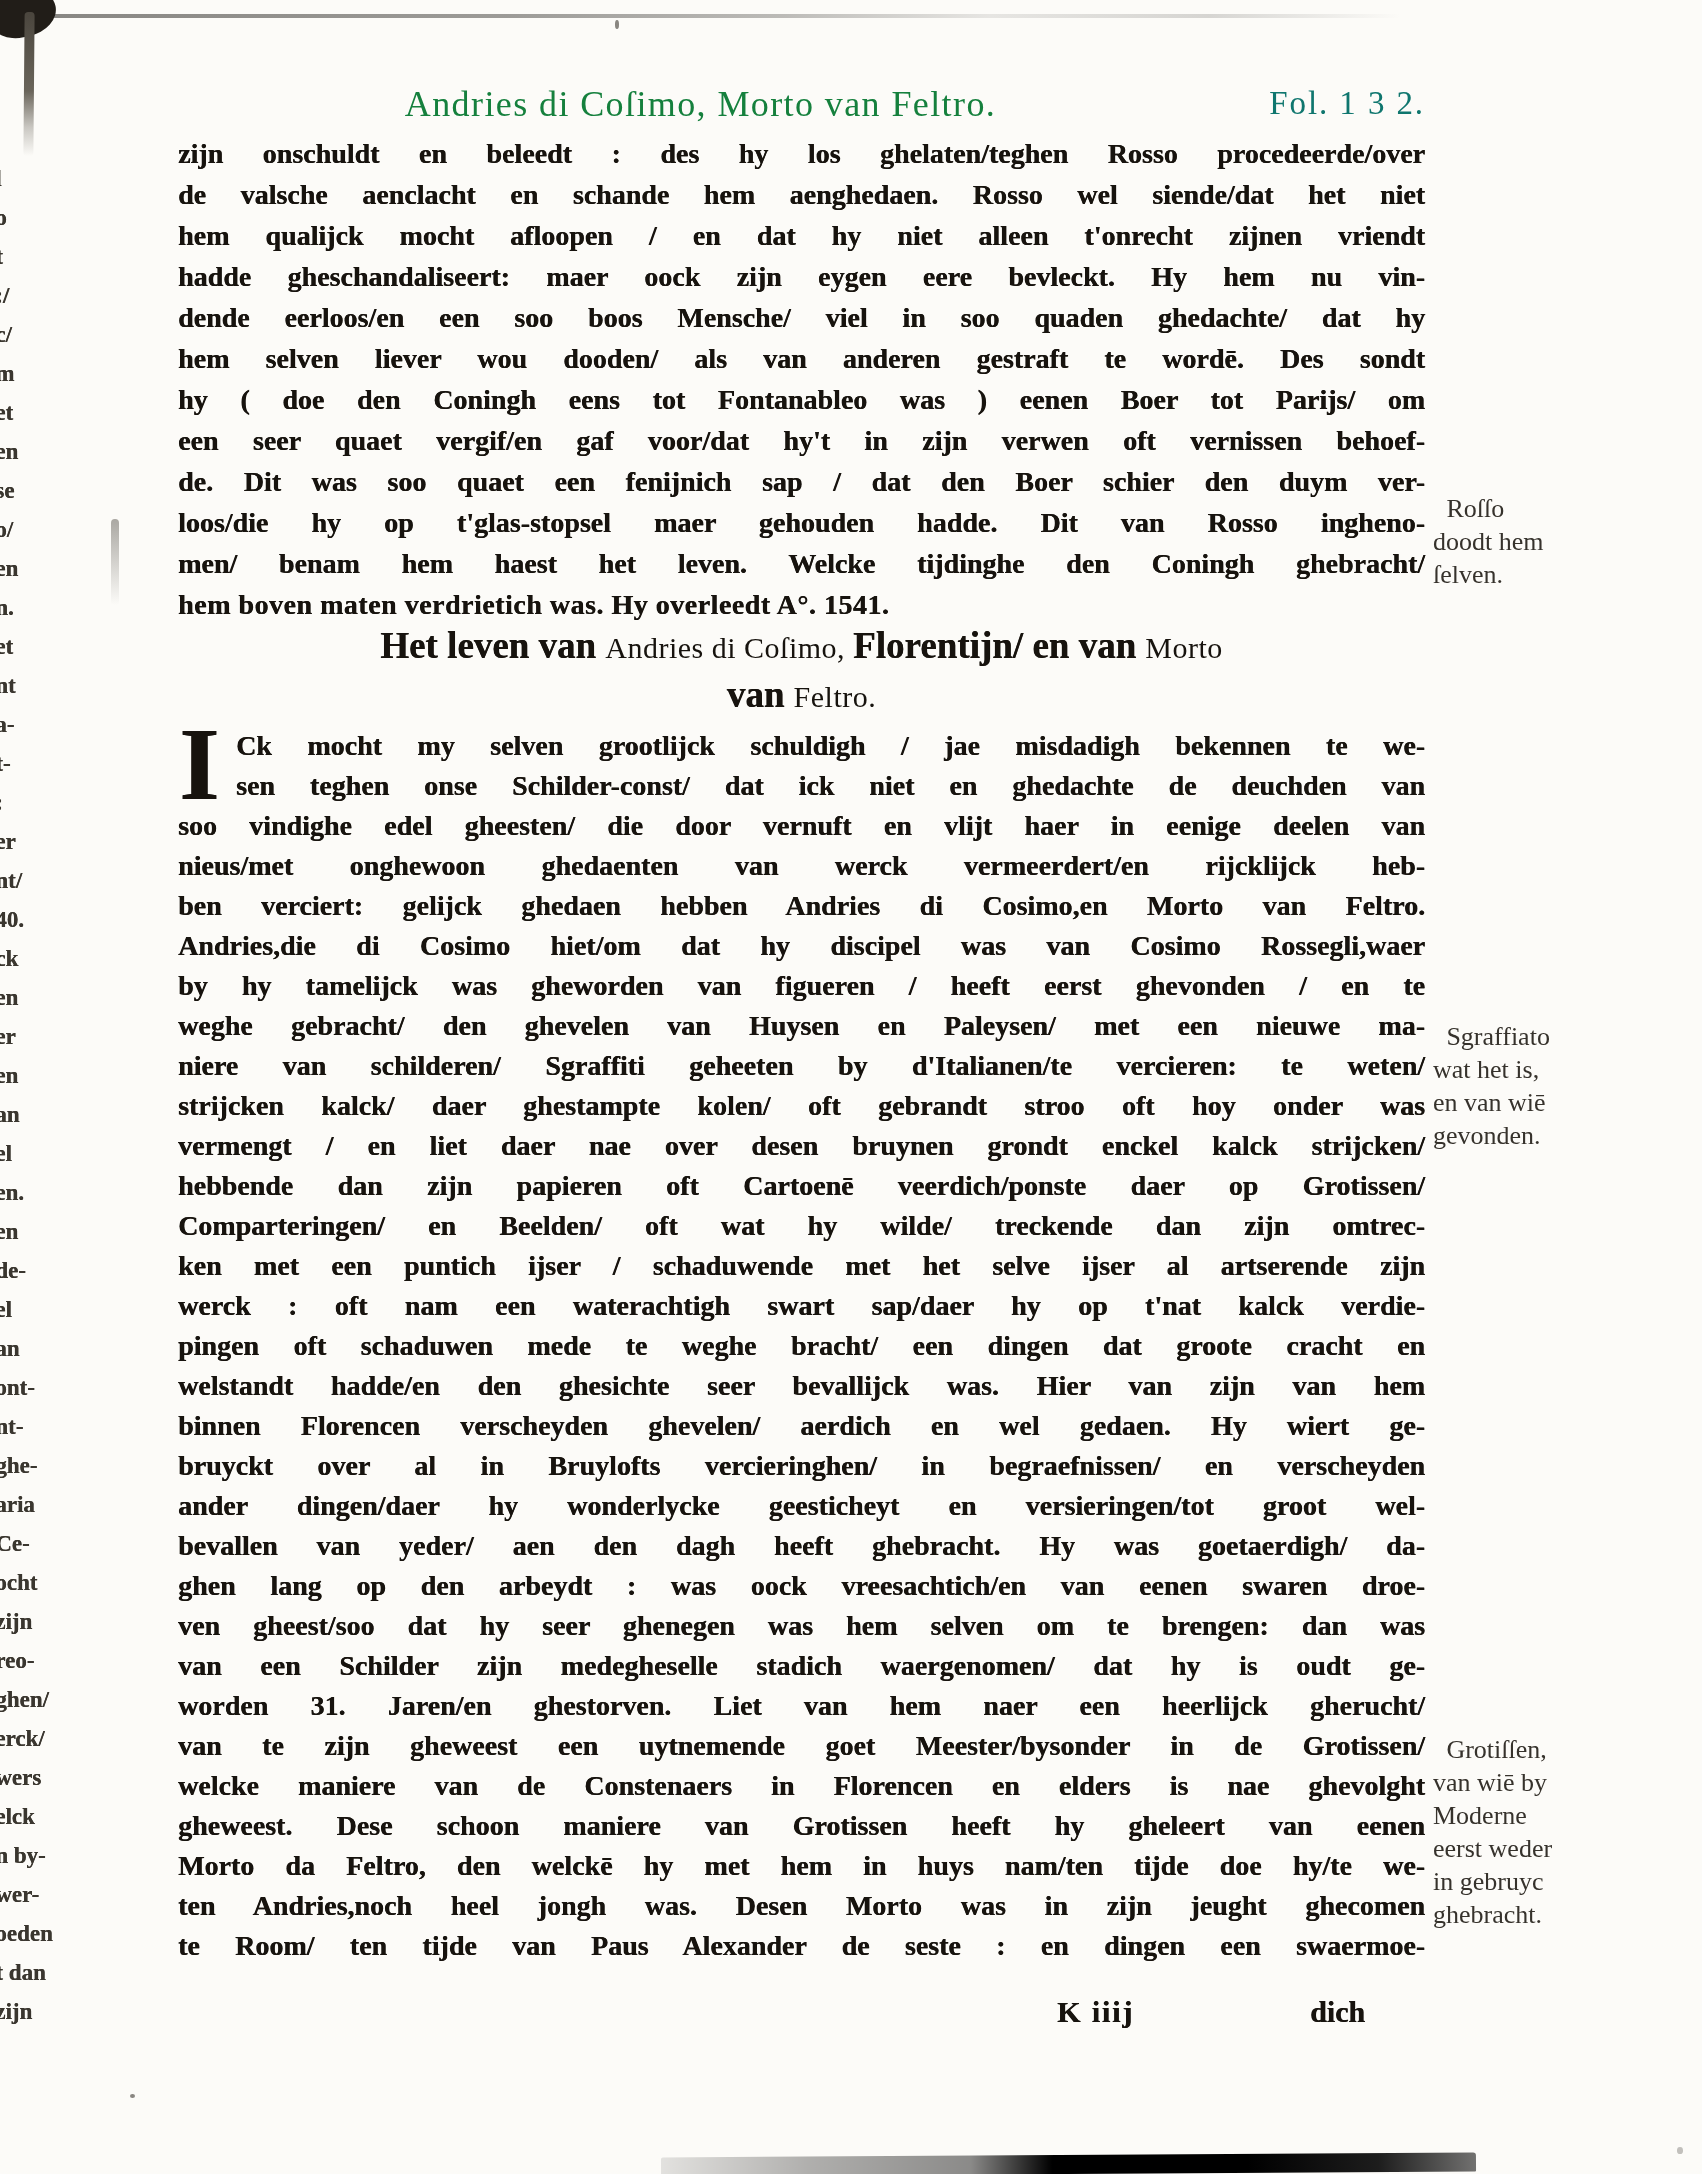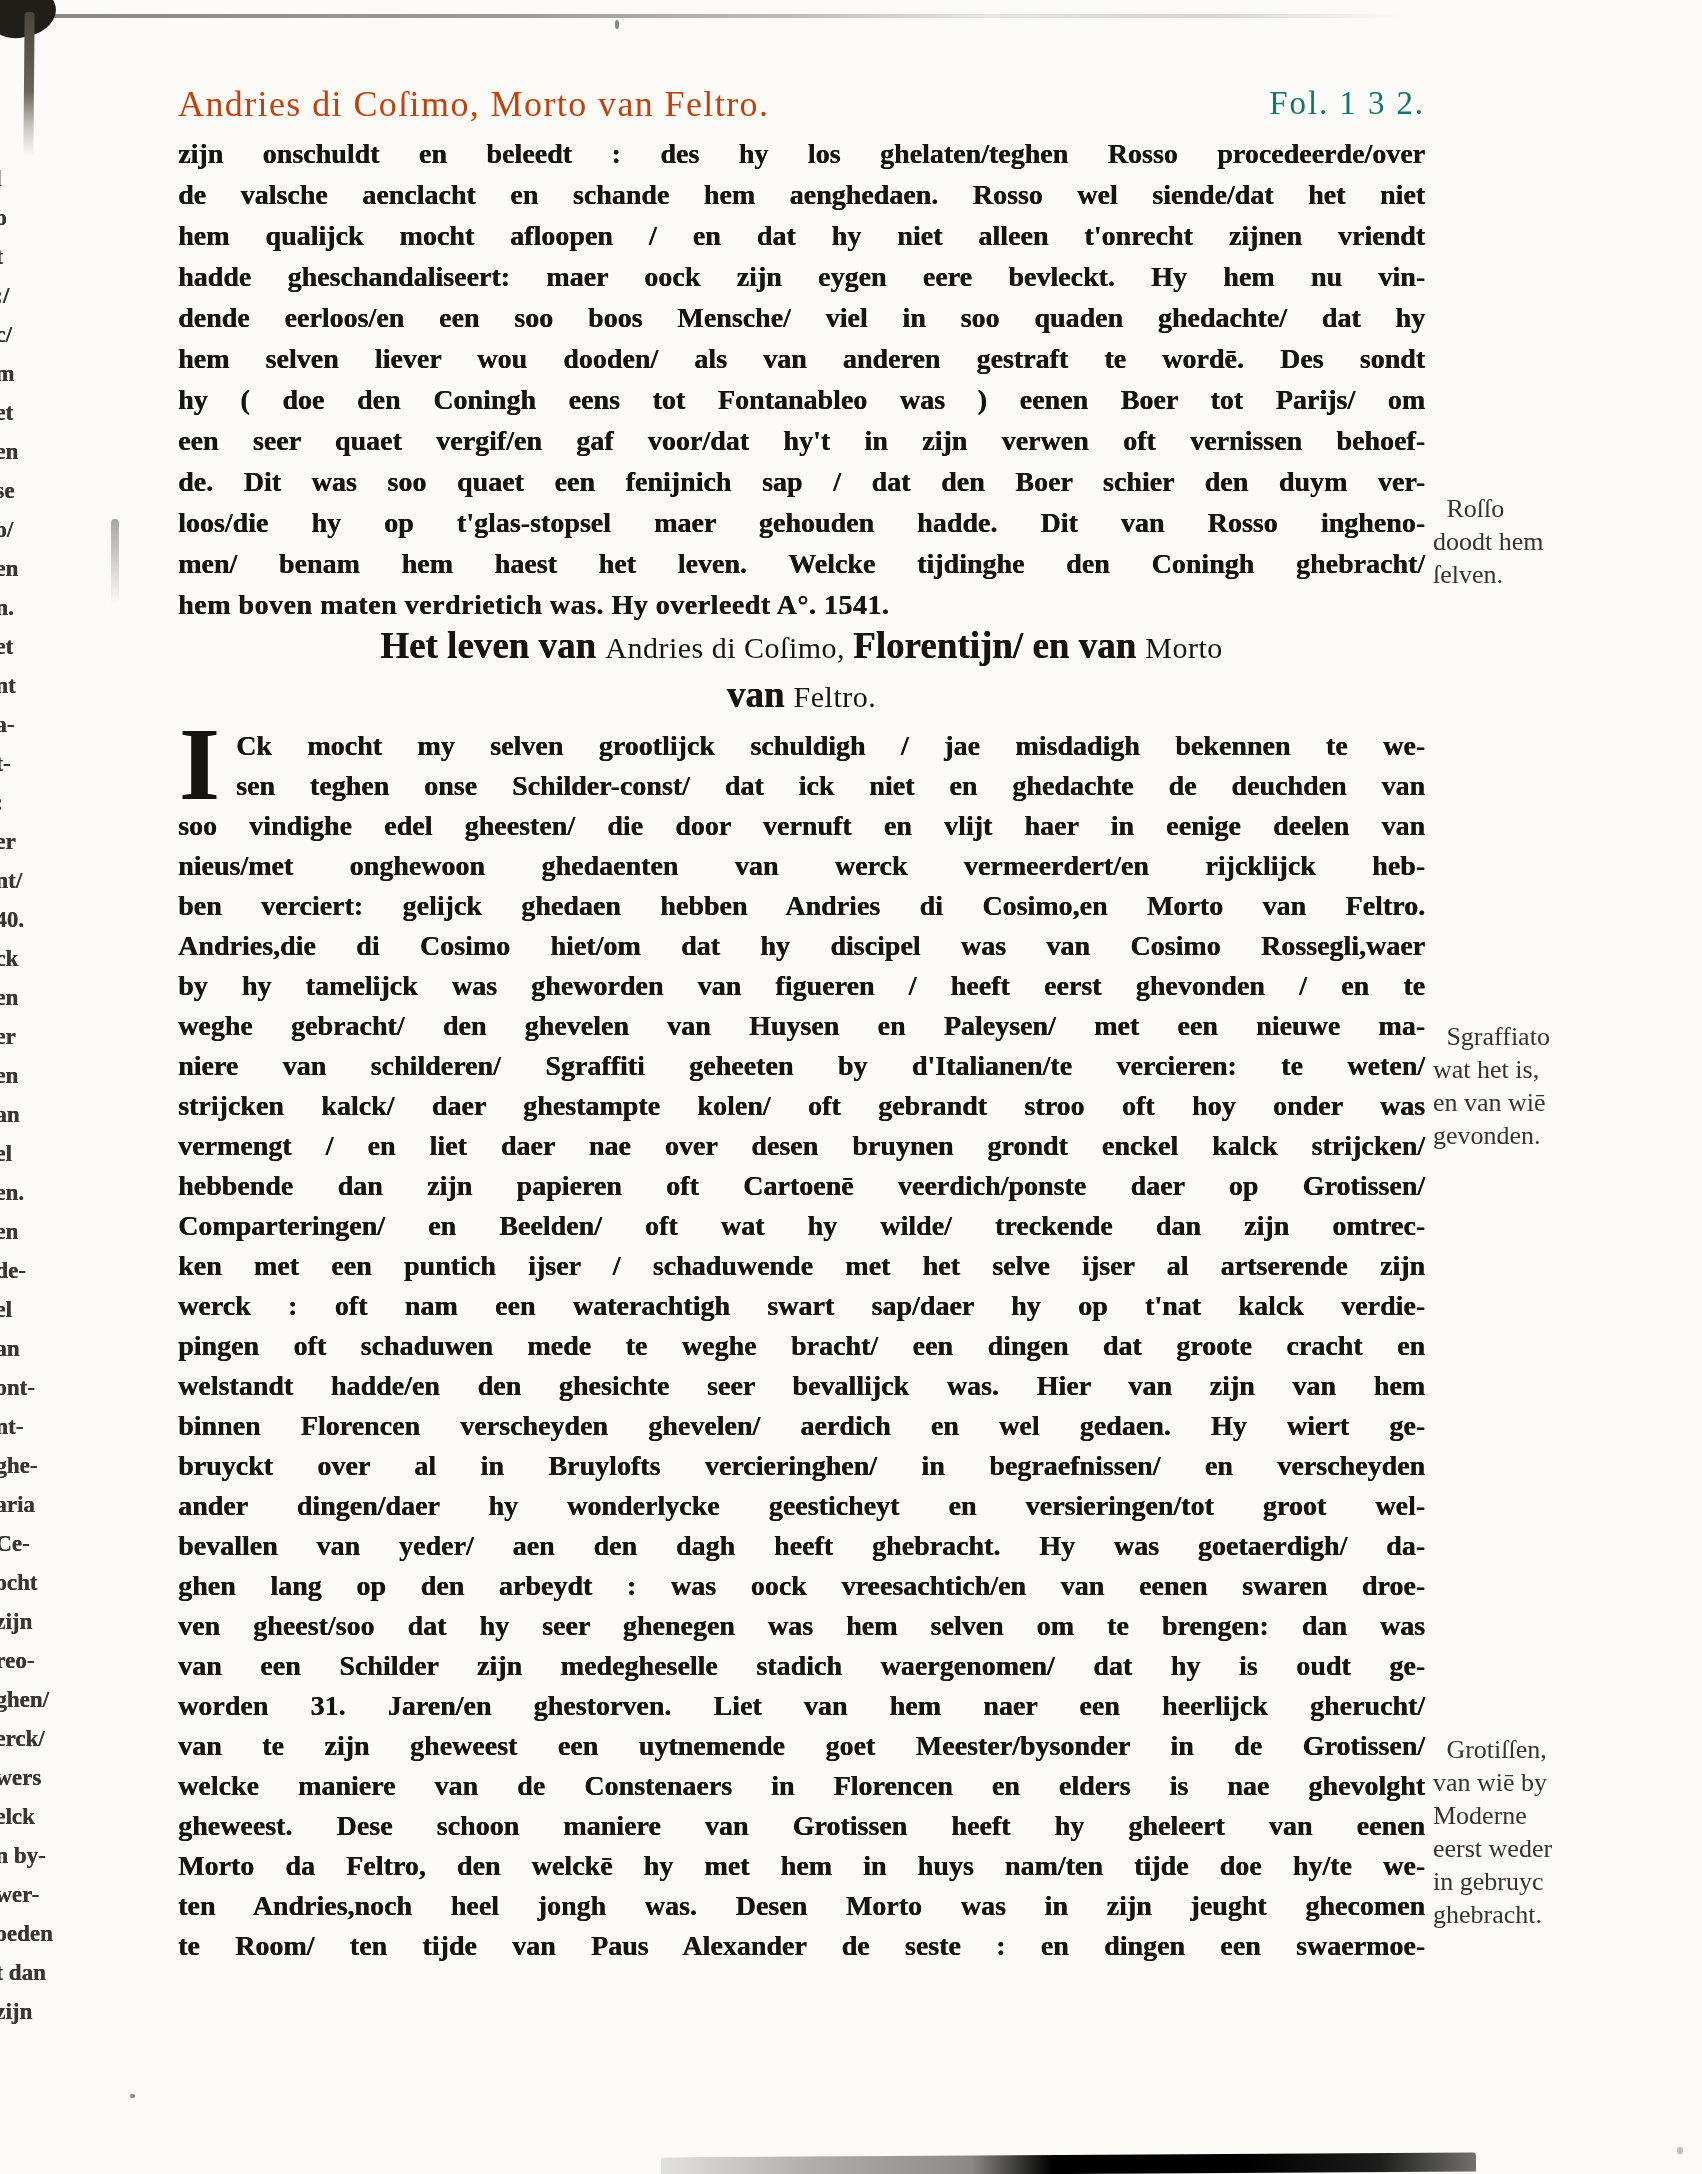--- a/index.html
+++ b/index.html
@@ -10,22 +10,22 @@
     overflow:hidden;
     font-family:"Liberation Serif", serif;
     color:#17130e;
   }
   
   .gothic{font-family:"Liberation Serif", serif;font-weight:bold;text-shadow:0.4px 0 0 currentColor;}
   .roman{font-family:"Liberation Serif", serif;font-weight:normal;}
   
   .header{position:absolute;left:178px;top:83px;width:1247px;height:48px;}
   .running-title{
-    position:absolute;left:0;right:202px;text-align:left;
-    font-size:36px;letter-spacing:1.4px;color:#c2410c;
+    position:absolute;left:0;right:202px;text-align:center;
+    font-size:36px;letter-spacing:1.4px;color:#15803d;
   }
   .folio{position:absolute;right:0;top:1.9px;font-size:33px;letter-spacing:1.9px;color:#0f766e;}
   
   .para{position:absolute;left:178px;width:1247px;}
   .para .line{
     display:block;height:41px;line-height:41px;
     font-size:28px;
     text-align:justify;text-align-last:justify;
     white-space:nowrap;overflow:visible;
   }
@@ -236,17 +236,21 @@
     </div>
   <div class="mnote mnote3">
       <div class="mline">Grotiſſen,</div>
       <div class="mline">van wiē by</div>
       <div class="mline">Moderne</div>
       <div class="mline">eerst weder</div>
       <div class="mline">in gebruyc</div>
       <div class="mline">ghebracht.</div>
     </div>
 
+  <div class="footer-line">
+    <span class="sig gothic">K iiij</span>
+    <span class="catch gothic">dich</span>
+  </div>
 
   <div class="bottom-bar"></div>
 
 </div>
 
 
 </body></html>

